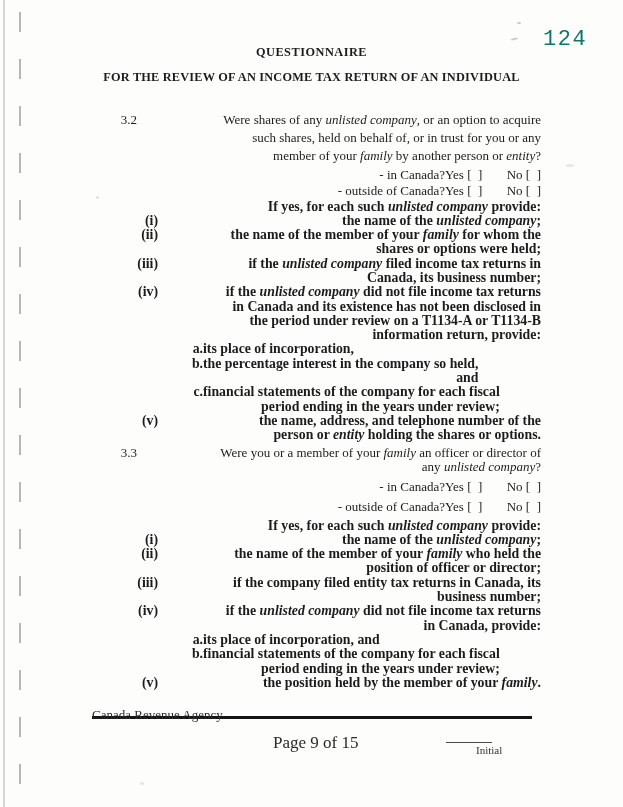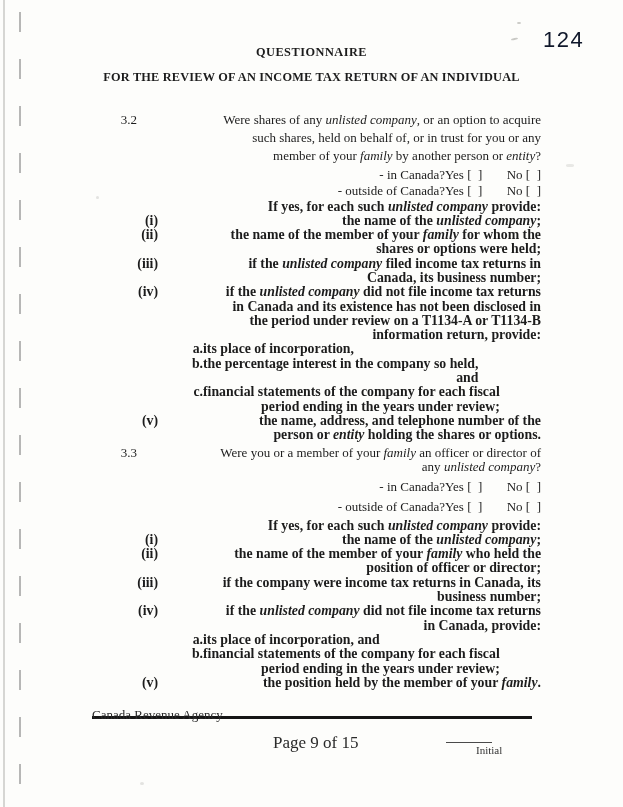--- a/index.html
+++ b/index.html
@@ -20,22 +20,22 @@
   }
   .speck{position:absolute;background:#c9c9c5;border-radius:50%;}
   .speck.s1{left:511px;top:38px;width:7px;height:2px;transform:rotate(-12deg);}
   .speck.s2{left:517px;top:22px;width:4px;height:2px;}
   .speck.s3{left:96px;top:196px;width:3px;height:3px;opacity:.5;}
   .speck.s4{left:566px;top:164px;width:8px;height:3px;opacity:.4;border-radius:40%;}
   .speck.s5{left:140px;top:782px;width:4px;height:3px;opacity:.5;}
 
   .stamp{
     position:absolute;left:543px;top:27px;
-    font-family:Liberation Sans, sans-serif;
-    font-size:22px;letter-spacing:1.5px;color:#0f172a;
+    font-family:Liberation Mono, monospace;
+    font-size:22px;letter-spacing:1.5px;color:#0f766e;
   }
 
   .header{padding-top:45px;text-align:center;}
   .title{font-size:12.3px;font-weight:bold;letter-spacing:.5px;line-height:14px;}
   .subtitle{font-size:12.3px;font-weight:bold;letter-spacing:.2px;margin-top:11px;line-height:15px;text-align:center;}
 
   .content{padding:26px 82px 0 106px;font-size:13px;text-align:right;}
 
   .q{display:flex;}
   .qnum{width:31px;flex:none;line-height:18px;}
@@ -197,21 +197,21 @@
         <div class="li">
           <span class="marker">(ii)</span>
           <div class="liright">
               <div class="litext">the name of the member of your <i>family</i> who held the
 position of officer or director;</div>
             </div>
         </div>
         <div class="li">
           <span class="marker">(iii)</span>
           <div class="liright">
-              <div class="litext">if the company were income tax returns in Canada, its
+              <div class="litext">if the company filed entity tax returns in Canada, its
 business number;</div>
             </div>
         </div>
         <div class="li">
           <span class="marker">(iv)</span>
           <div class="liright">
             <div class="litext">if the <i>unlisted company</i> did not file income tax returns
 in Canada, provide:</div>
             <div class="subli">
               <span class="marker">a.</span>

